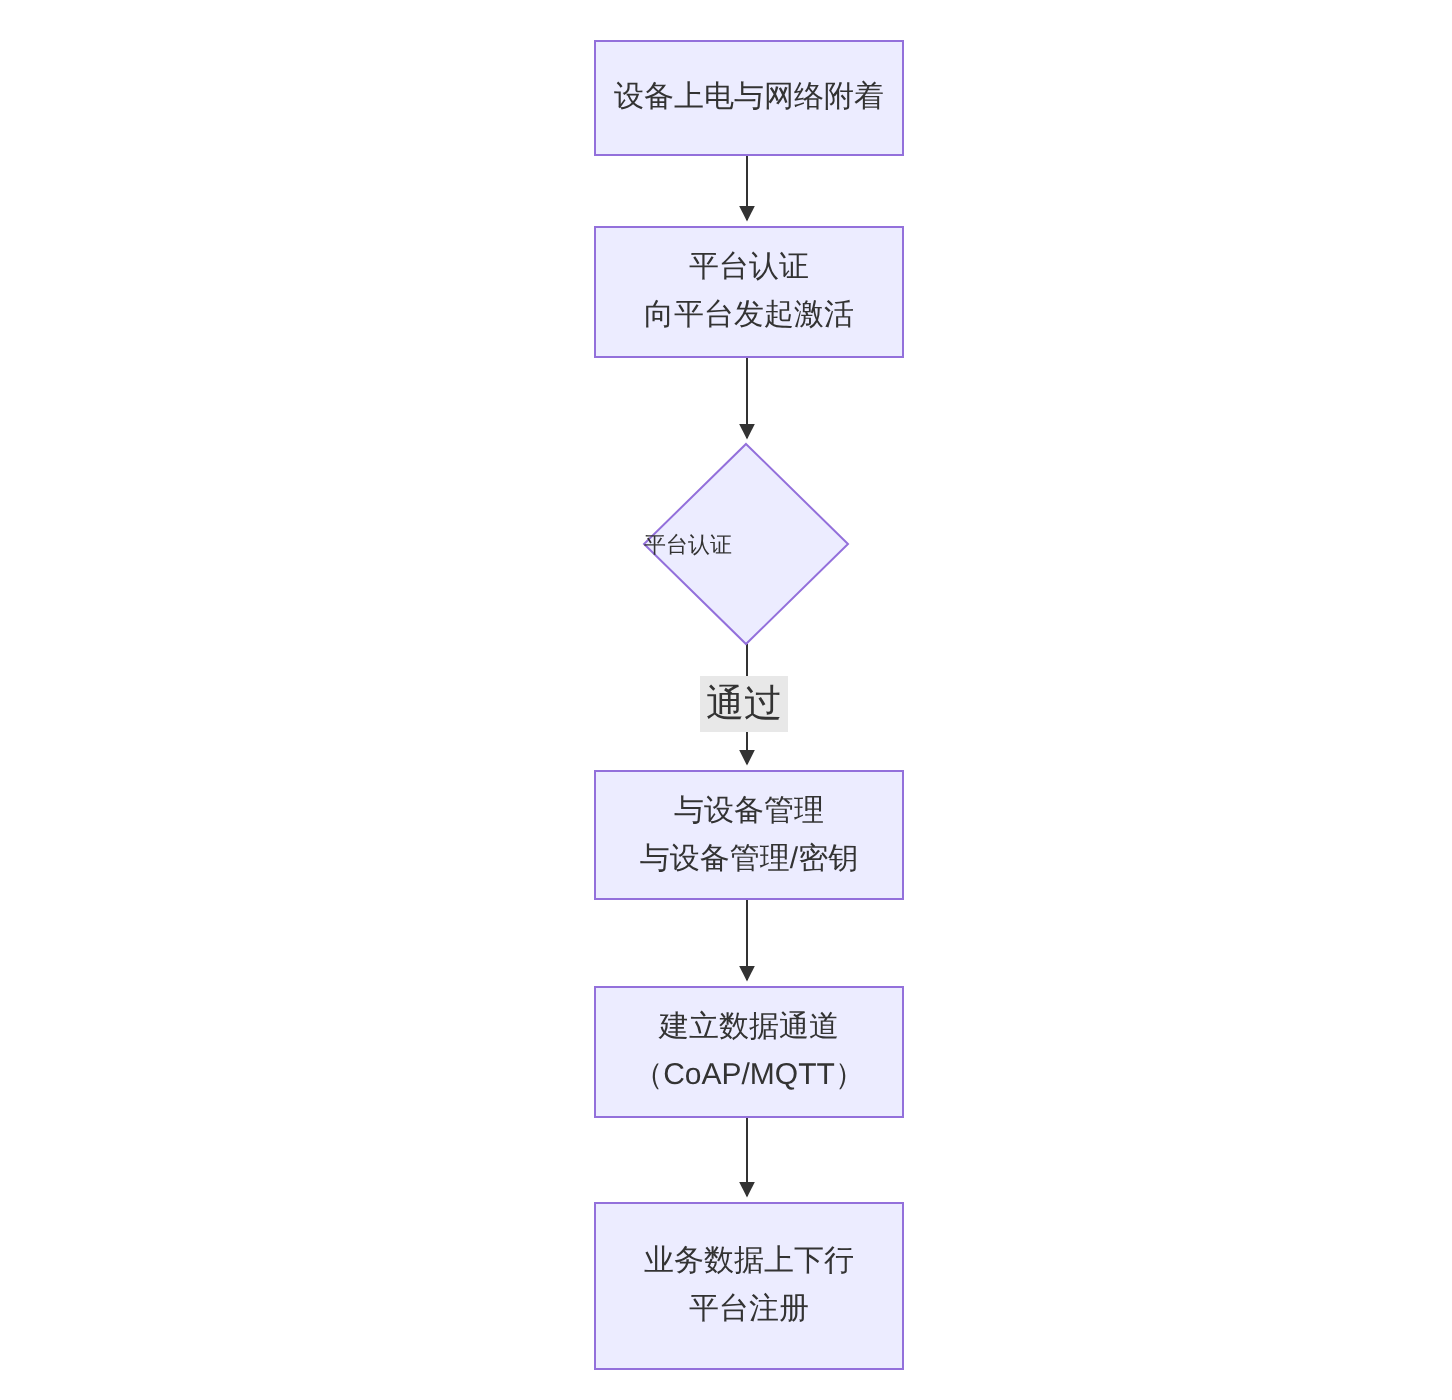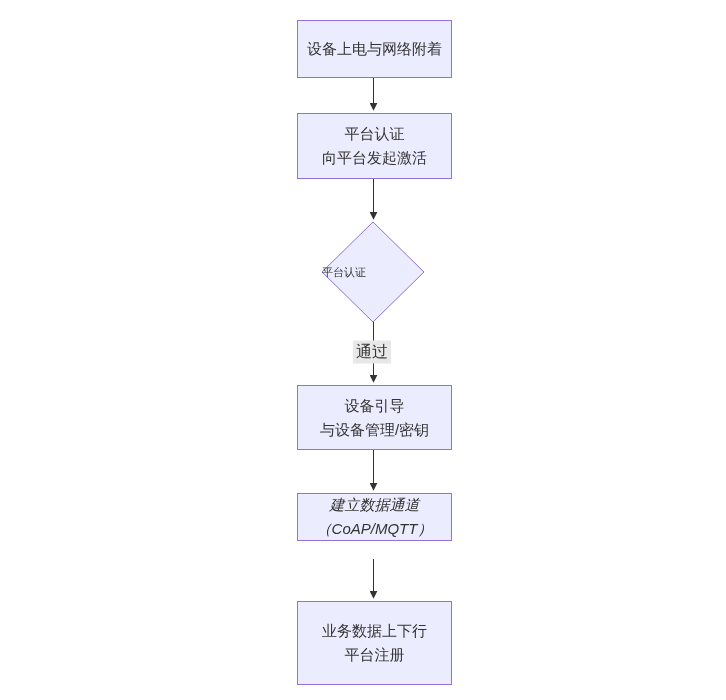--- a/index.html
+++ b/index.html
@@ -38,21 +38,21 @@
     flex-direction: column;
     align-items: center;
     justify-content: center;
     text-align: center;
     font-size: 15px;
     line-height: 24px;
   }
   .node-power   { top: 20px;  height: 58px; }
   .node-boot    { top: 113px; height: 66px; }
   .node-register{ top: 385px; height: 65px; }
-  .node-channel { top: 493px; height: 48px; font-style: italic; }
+  .node-channel { top: 493px; height: 66px; }
   .node-business{ top: 601px; height: 84px; }
   .diamond-shape {
     fill: var(--node-fill, #ECECFF);
     stroke: var(--node-border, #9370DB);
     stroke-width: 1;
   }
   .diamond-label {
     position: absolute;
     left: 322px;
     top: 222px;
@@ -72,21 +72,21 @@
   .arrow-head {
     fill: var(--edge-color, #333333);
   }
   .edge-label {
     position: absolute;
     left: 372px;
     top: 352px;
     transform: translate(-50%, -50%);
     background: var(--edge-label-bg, #e8e8e8);
     color: var(--text-color, #333333);
-    font-size: 16px;
+    font-size: 19px;
     padding: 1px 3px;
     white-space: nowrap;
   }
 </style>
 </head>
 <body style="background: rgb(255, 255, 255);">
 
 <div class="canvas">
 
   <svg class="edges-svg" viewBox="0 0 726 700" xmlns="http://www.w3.org/2000/svg">
@@ -112,21 +112,21 @@
     <div>向平台发起激活</div>
   </div>
 
   <div class="diamond-label">
     <div>平台认证</div>
   </div>
 
   <div class="edge-label">通过</div>
 
   <div class="node node-register">
-    <div>设备引导</div>
+    <div>与设备管理</div>
     <div>与设备管理/密钥</div>
   </div>
 
   <div class="node node-channel">
     <div>建立数据通道</div>
     <div>（CoAP/MQTT）</div>
   </div>
 
   <div class="node node-business">
     <div>业务数据上下行</div>

